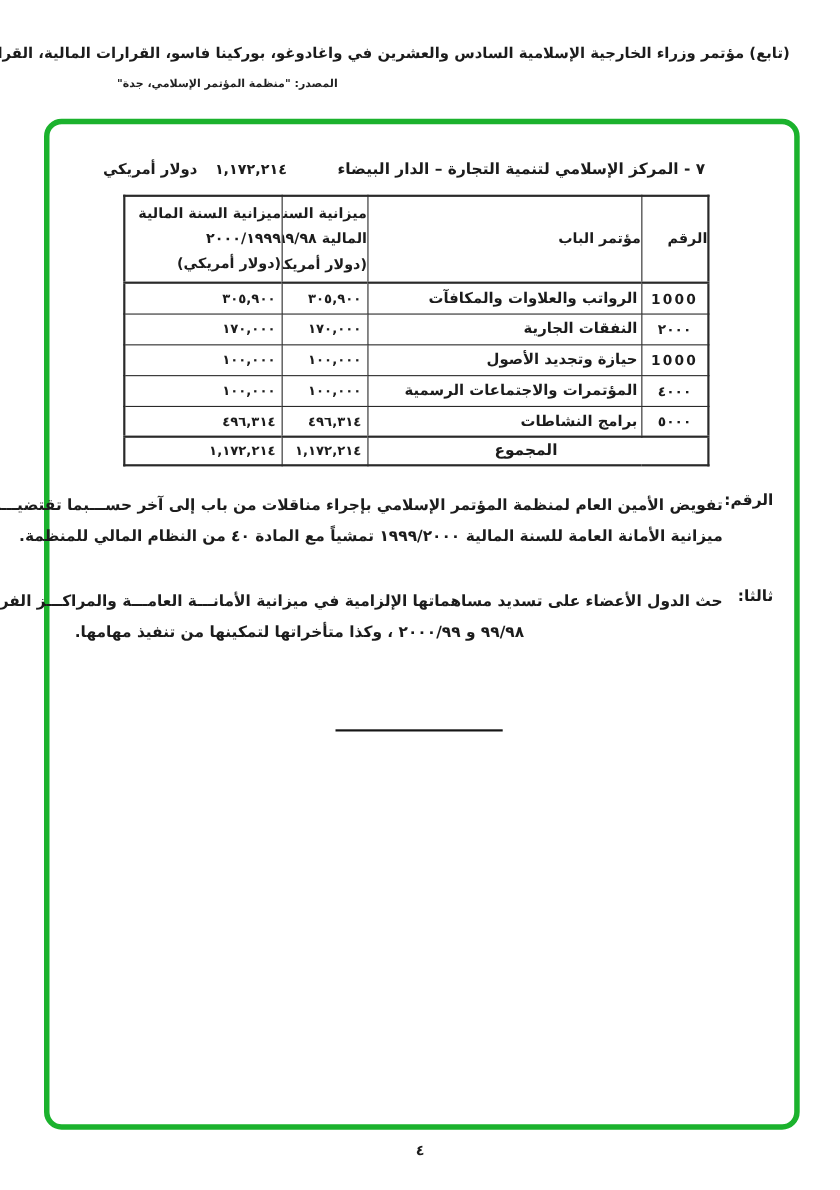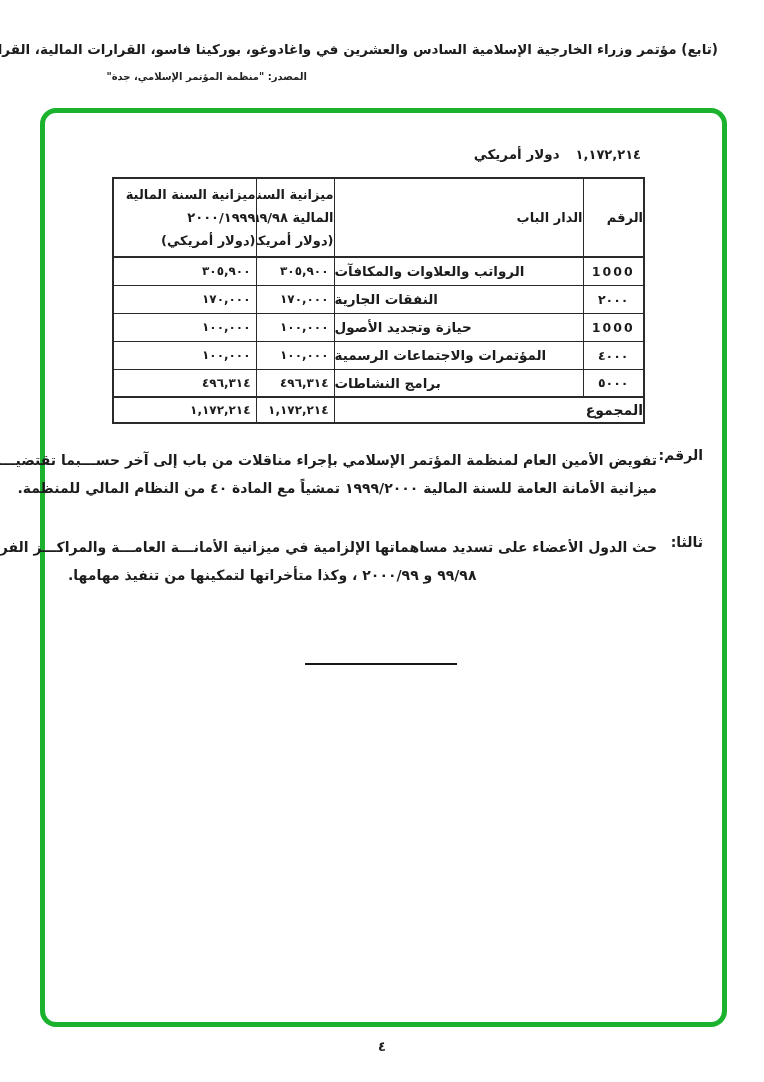--- a/index.html
+++ b/index.html
@@ -36,23 +36,23 @@
   table.budget{border-width:2px;}
   table.budget thead th{border-bottom-width:2px;}
   table.budget tr.total-row td{border-top-width:2px;}
   th,td{padding:0;font-weight:bold;overflow:hidden;}
   thead tr{height:79px;}
   tbody tr{height:28px;}
   tbody tr.total-row{height:26px;}
   th{font-size:13px;vertical-align:middle;text-align:right;}
   th .hline{line-height:23px;white-space:nowrap;}
   td.c-num{text-align:center;font-size:12.5px;letter-spacing:2px;}
-  td.c-chapter{text-align:left;padding-right:3px;font-size:13.5px;white-space:nowrap;}
+  td.c-chapter{text-align:right;padding-right:3px;font-size:13.5px;white-space:nowrap;}
   td.c-val{text-align:right;padding-right:5px;font-size:12px;white-space:nowrap;}
-  td.total-label{text-align:right;padding-left:115px;font-size:14px;}
+  td.total-label{text-align:left;padding-left:115px;font-size:14px;}
 
   .section{
     position:absolute;right:19px;width:623px;direction:rtl;display:flex;
     font-size:14px;font-weight:bold;
   }
   .section .label{flex:none;width:46px;}
   .section .body{flex:1;line-height:27.5px;}
   .section .pline{text-align:right;white-space:nowrap;}
   .section .pline.center{text-align:center;}
   .sec2{top:334px;}
@@ -67,35 +67,36 @@
 <body>
 
 <div class="page">
 
   <div class="hdr-line1">(تابع) مؤتمر وزراء الخارجية الإسلامية السادس والعشرين في واغادوغو، بوركينا فاسو، القرارات المالية، القرار الرقم ٢٦/٢-أف</div>
   <div class="src-line">المصدر:  "منظمة المؤتمر الإسلامي، جدة"</div>
 
   <div class="green-box">
 
     <div class="item7">
+      <span class="t7-title">٧ -  المركز الإسلامي لتنمية التجارة – الدار البيضاء</span>
       <span class="t7-amount">١,١٧٢,٢١٤</span>
       <span class="t7-cur">دولار أمريكي</span>
     </div>
 
     <table class="budget" dir="rtl">
       <colgroup>
         <col style="width:61px">
           <col style="width:249px">
           <col style="width:78px">
           <col style="width:143px">
       </colgroup>
       <thead>
         <tr>
           <th>الرقم</th>
-          <th>الدار الباب</th>
+          <th>مؤتمر الباب</th>
           <th>
             <div class="hline">ميزانية السنة</div>
             <div class="hline">المالية ٩٩/٩٨</div>
             <div class="hline">(دولار أمريكي)</div>
           </th>
           <th>
             <div class="hline">ميزانية السنة المالية</div>
             <div class="hline">٢٠٠٠/١٩٩٩</div>
             <div class="hline">(دولار أمريكي)</div>
           </th>

